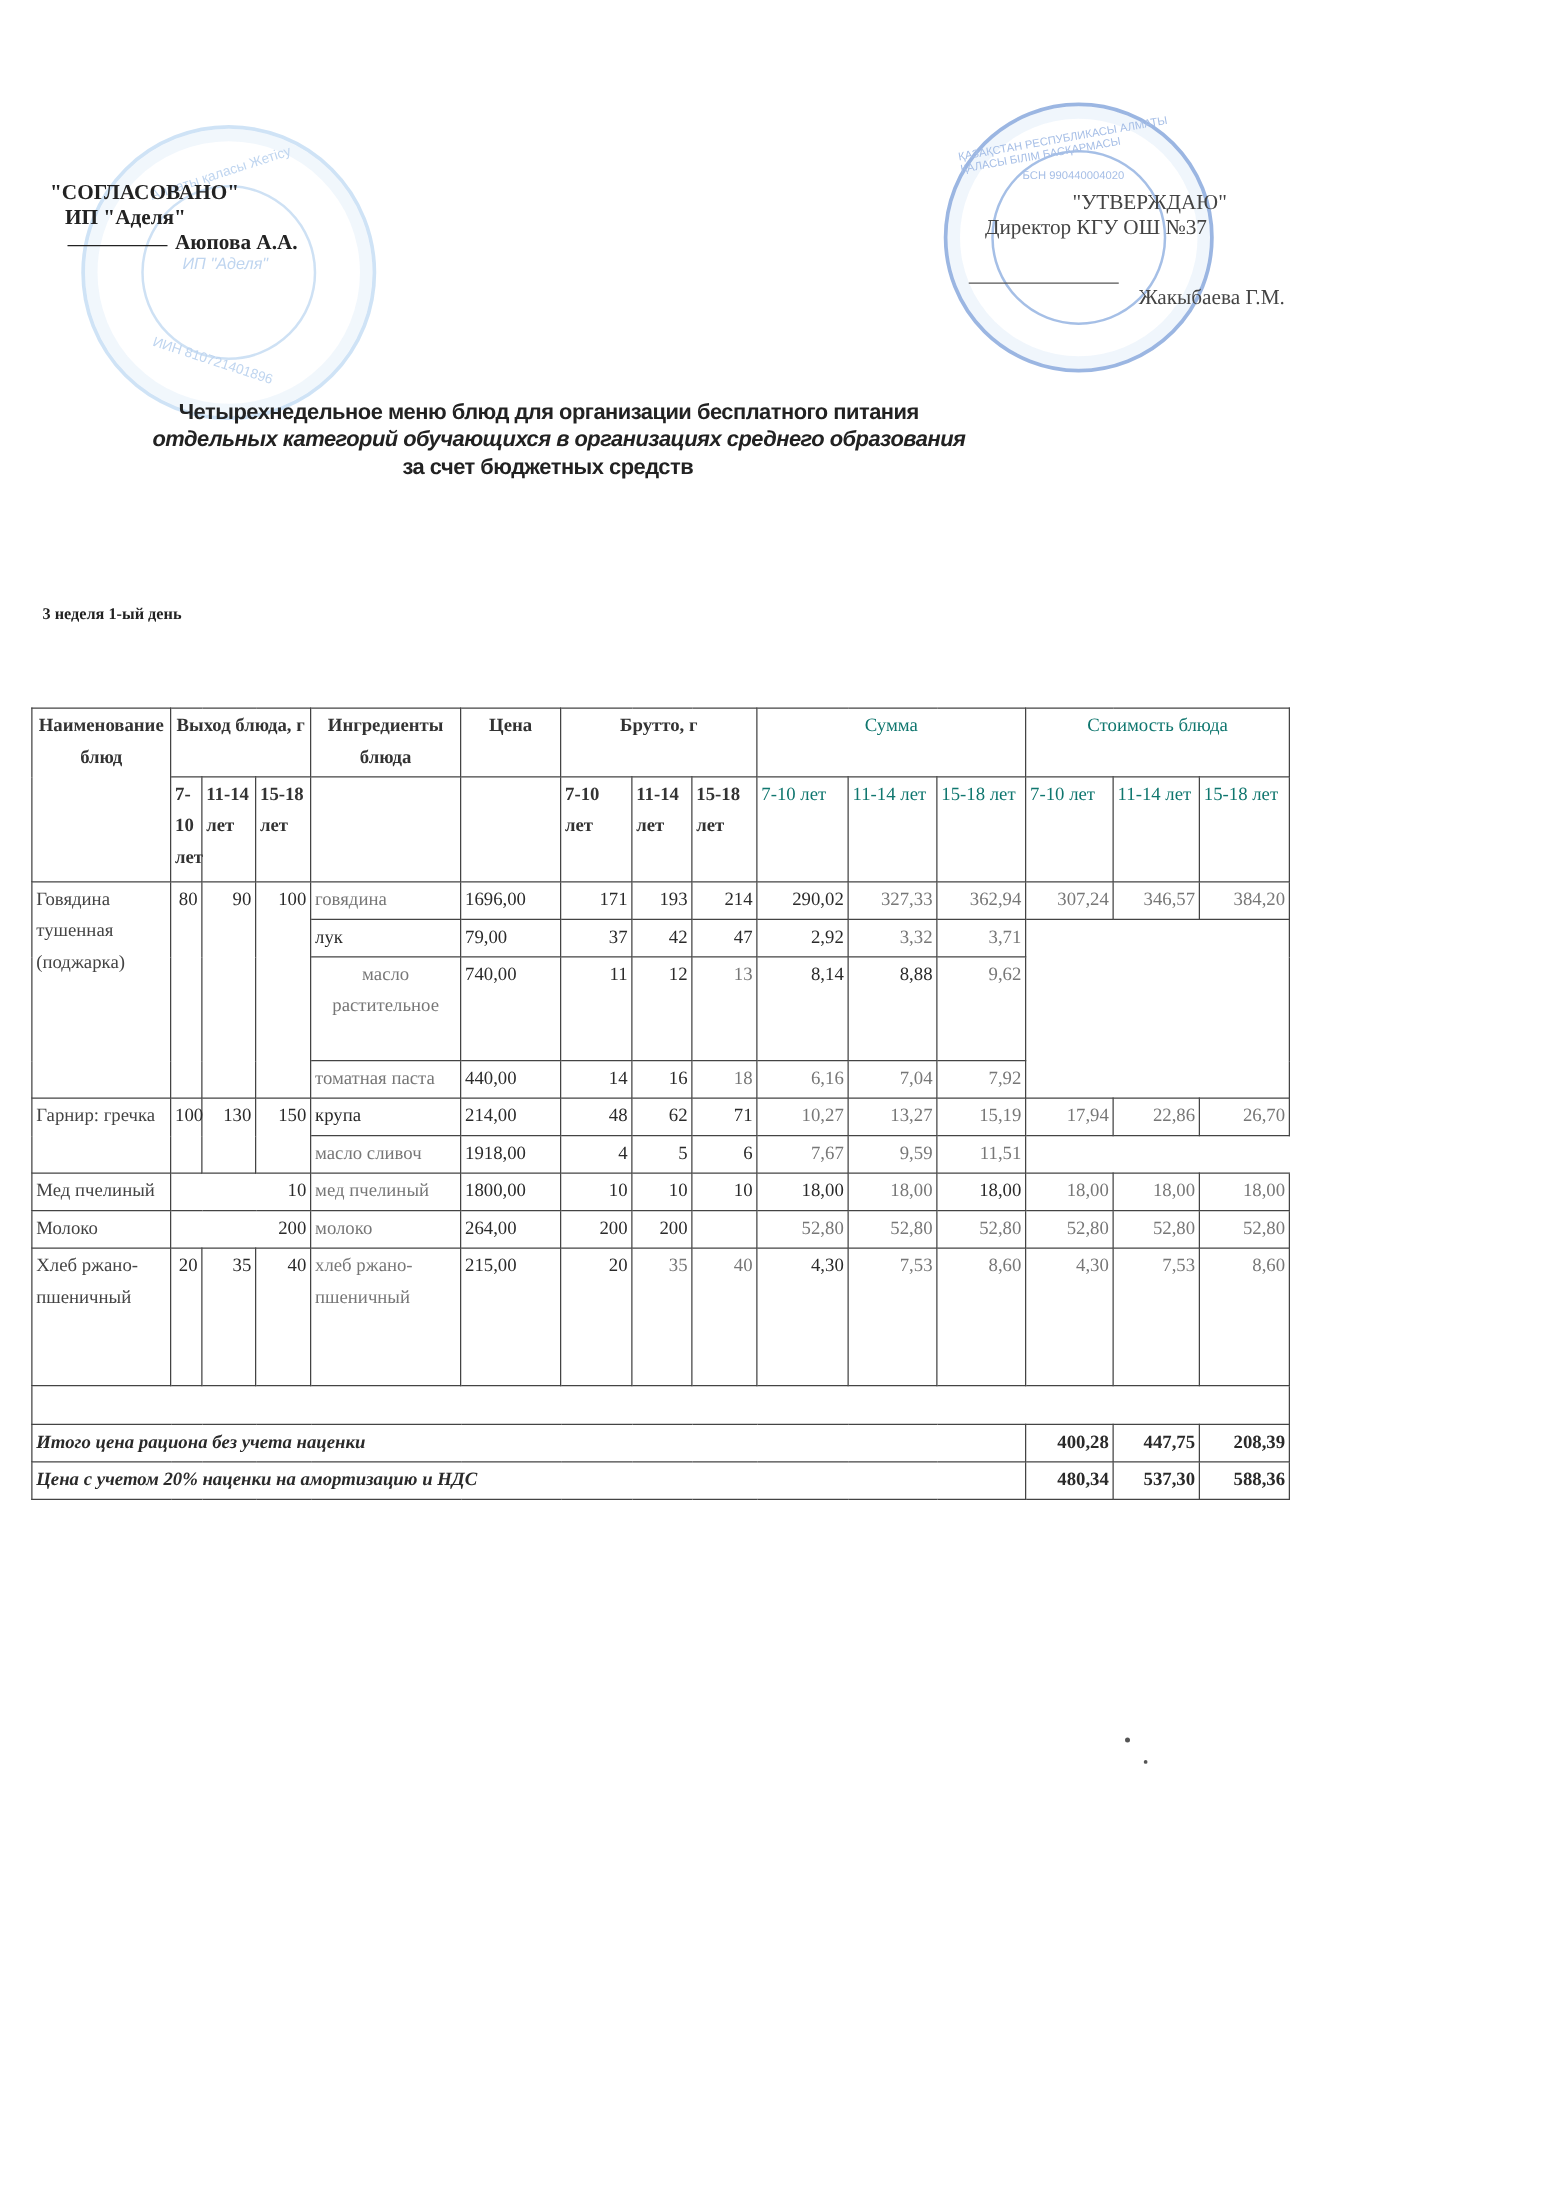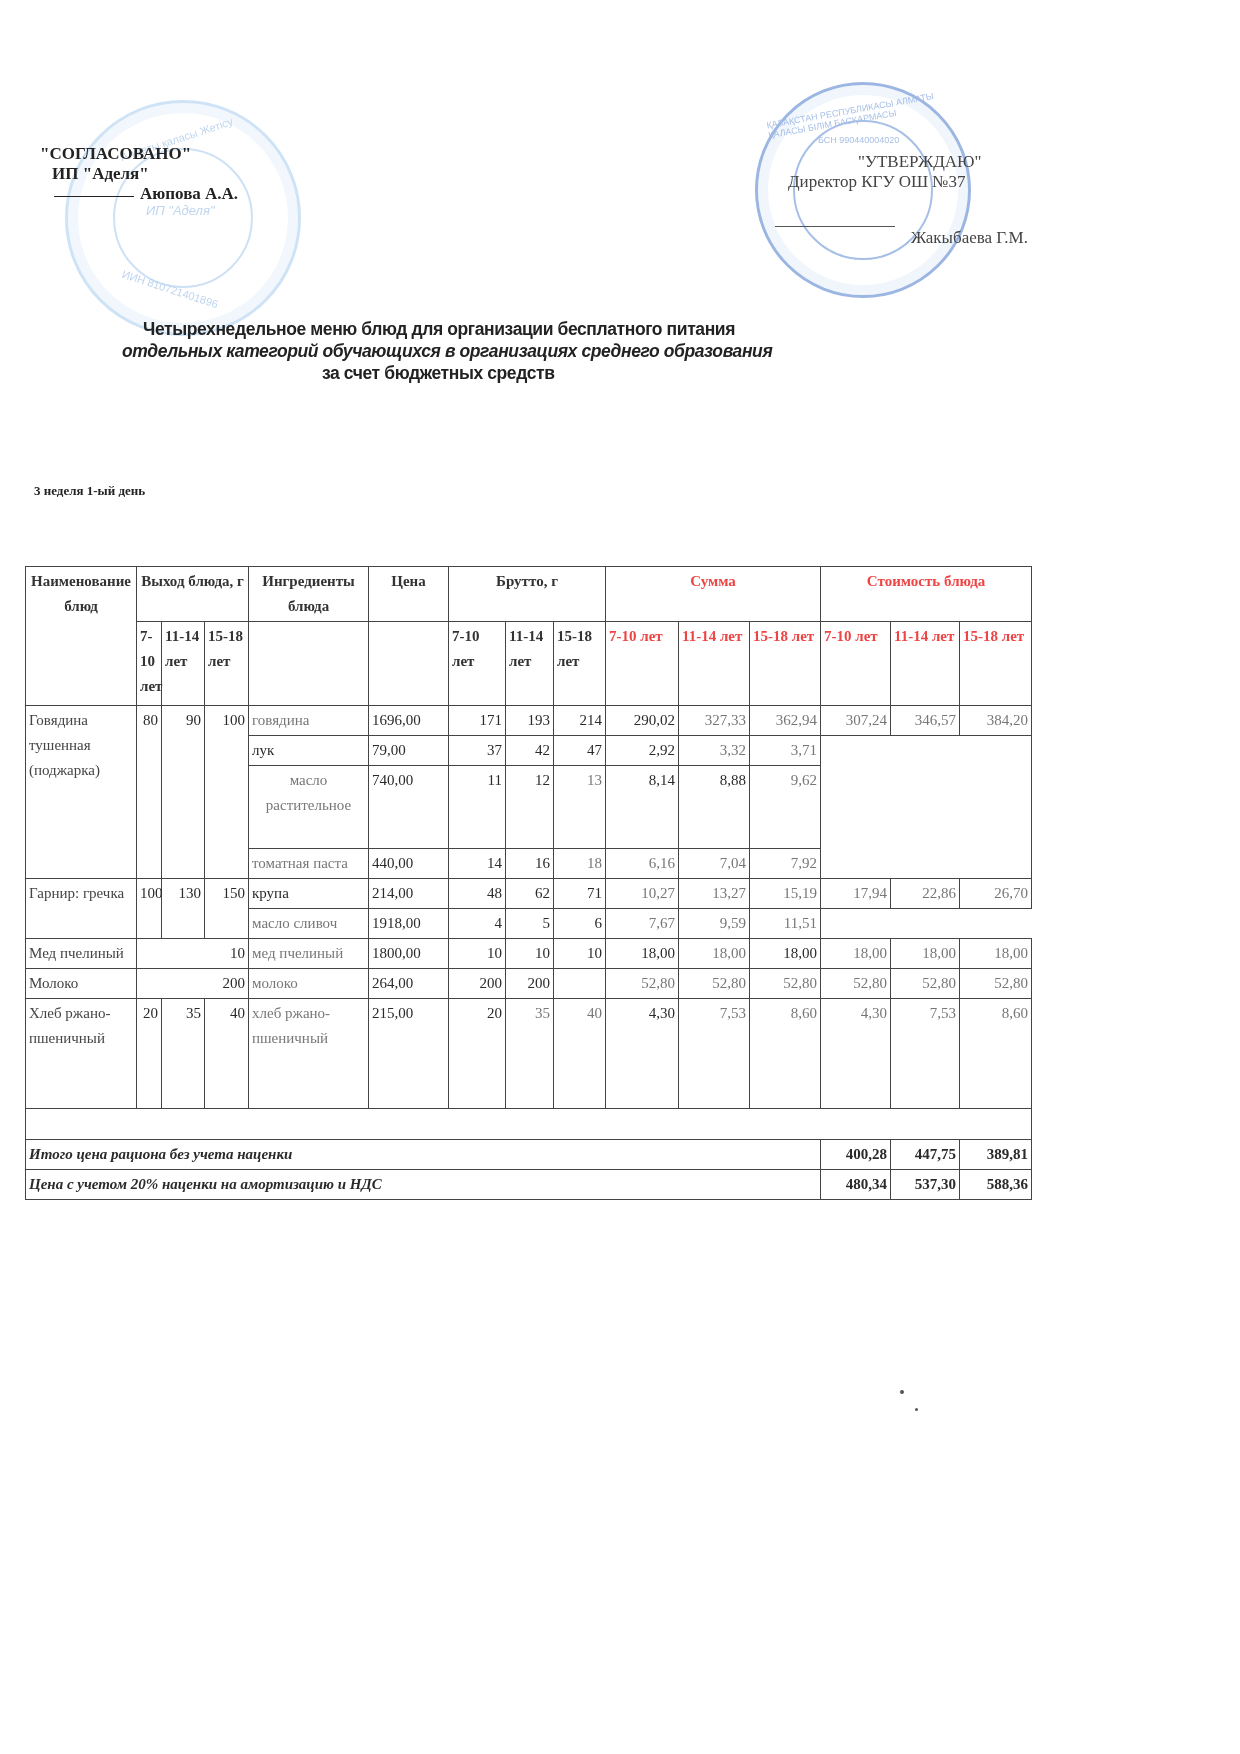--- a/index.html
+++ b/index.html
@@ -36,21 +36,21 @@
 
   .day { position: absolute; left: 34px; top: 483px; font-weight: bold; font-size: 13px; color: #222; }
 
   table.menu {
     position: absolute; left: 25px; top: 534px; width: 904px; border-collapse: collapse;
     font-size: 15px; table-layout: fixed; margin-top: 32px;
   }
   table.menu td { border: 1px solid #444; padding: 2px 3px; vertical-align: top; line-height: 25px; }
   table.menu .h { font-weight: bold; text-align: center; color: #333; }
   table.menu .hsub { font-weight: bold; text-align: left; color: #333; }
-  table.menu .hlight { font-weight: bold; color: #ef4444; }
+  table.menu .hlight { font-weight: normal; color: #0f766e; }
   table.menu .num { text-align: right; }
   table.menu .numc { text-align: right; }
   table.menu .faded { color: #777; }
   table.menu .name { color: #444; }
   .totals td { font-weight: bold; }
   .totals .label { font-style: italic; font-weight: bold; text-align: left; }
   .spacer td { height: 26px; border-left: 1px solid #444; border-right: 1px solid #444; border-top: 1px solid #444; border-bottom: 1px solid #444; }
   .dot { position: absolute; width: 4px; height: 4px; background: #555; border-radius: 50%; }
 </style>
 </head>
@@ -263,21 +263,21 @@
   </tr>
 
   <tr class="spacer">
     <td colspan="15"></td>
   </tr>
 
   <tr class="totals">
     <td class="label" colspan="12">Итого цена рациона без учета наценки</td>
     <td class="num">400,28</td>
     <td class="num">447,75</td>
-    <td class="num">389,81</td>
+    <td class="num">208,39</td>
   </tr>
   <tr class="totals">
     <td class="label" colspan="12">Цена с учетом 20% наценки на амортизацию и НДС</td>
     <td class="num">480,34</td>
     <td class="num">537,30</td>
     <td class="num">588,36</td>
   </tr>
 </tbody>
   </table>
 

